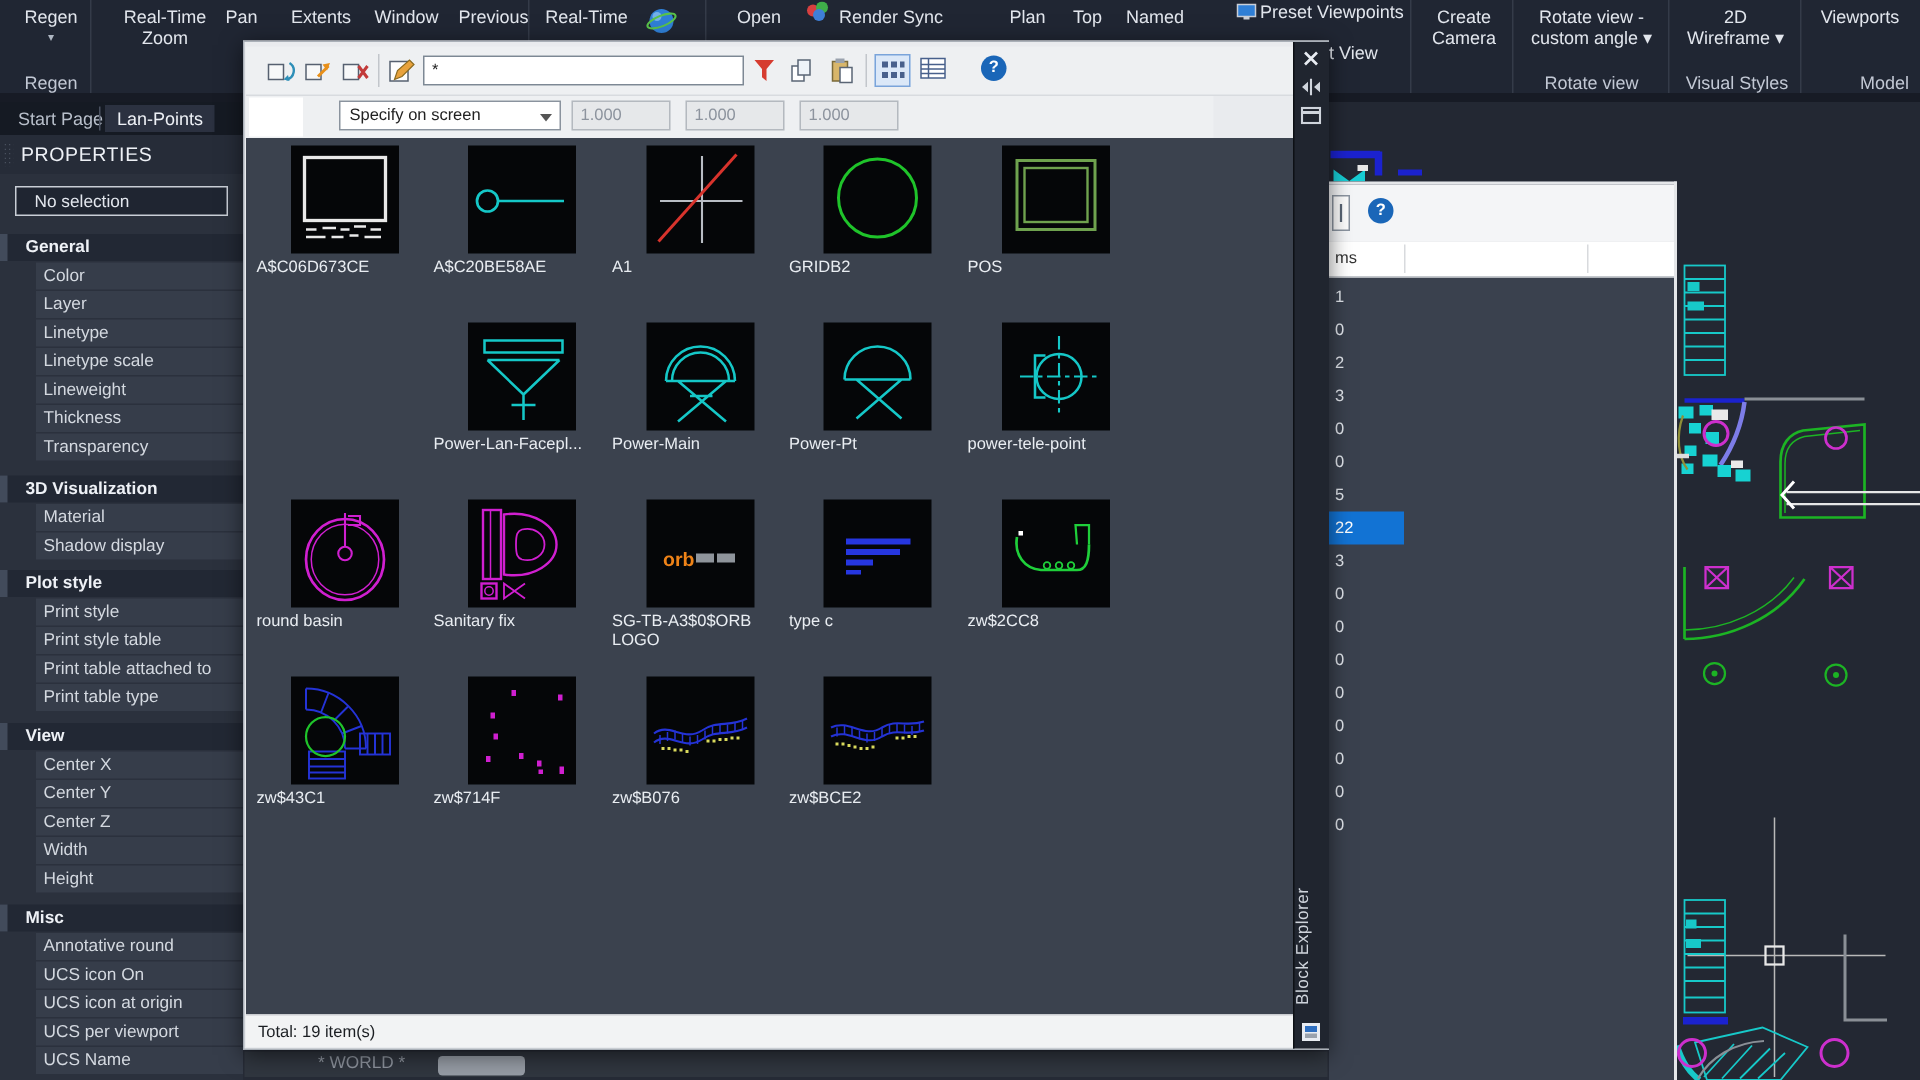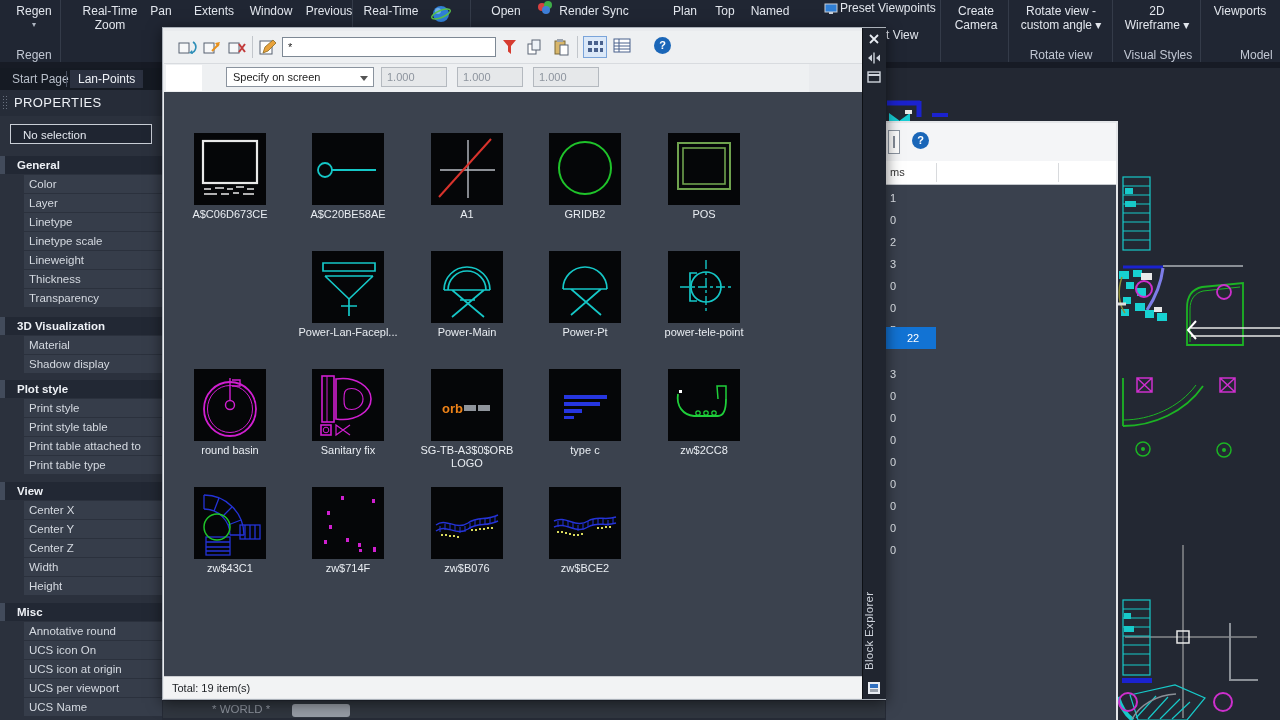--- a/index.html
+++ b/index.html
@@ -59,21 +59,21 @@
   .tinput.dis{background:#e6e8ea;border:1px solid #b4b9bf;color:#8d949e;}
   .combo{position:absolute;background:#fff;border:1px solid #8a939e;font-size:11px;color:#222;
     line-height:18px;padding-left:6px;box-sizing:border-box;}
   .combo .arrow{position:absolute;right:5px;top:8px;width:0;height:0;border-left:4px solid transparent;
     border-right:4px solid transparent;border-top:5px solid #555;}
   .viewbtn{position:absolute;width:24px;height:22px;box-sizing:border-box;}
   .viewbtn.active{background:#dbe8f8;border:1px solid #7aa4da;}
   .helpbtn{position:absolute;width:17px;height:17px;border-radius:50%;background:#1a66b8;color:#fff;
     font-size:11px;font-weight:bold;text-align:center;line-height:17px;}
   
-  .cell{position:absolute;width:118px;text-align:center;cursor:default;margin-top:36px;}
+  .cell{position:absolute;width:118px;cursor:default;}
   .tile{width:72px;height:72px;background:#050608;margin:0 auto;}
   .tlabel{margin-top:3px;color:#e9edf2;font-size:11px;line-height:13px;}
   .sbicon{position:absolute;left:3px;width:16px;height:14px;}
 </style>
 </head>
 <body>
 
 <div class="screen">
 
   <div class="ribbon">
@@ -291,21 +291,21 @@
       <div class="dlg2-vsep" style="left:50px;"></div>
       <div class="dlg2-vsep" style="left:172px;"></div>
     </div>
     <div class="lrow" style="top:64px;">1</div>
     <div class="lrow" style="top:86px;">0</div>
     <div class="lrow" style="top:108px;">2</div>
     <div class="lrow" style="top:130px;">3</div>
     <div class="lrow" style="top:152px;">0</div>
     <div class="lrow" style="top:174px;">0</div>
     <div class="lrow" style="top:196px;">5</div>
-    <div class="lrow sel" style="top:204px;text-align:center;">22</div>
+    <div class="lrow sel" style="top:218px;">22</div>
     <div class="lrow" style="top:240px;">3</div>
     <div class="lrow" style="top:262px;">0</div>
     <div class="lrow" style="top:284px;">0</div>
     <div class="lrow" style="top:306px;">0</div>
     <div class="lrow" style="top:328px;">0</div>
     <div class="lrow" style="top:350px;">0</div>
     <div class="lrow" style="top:372px;">0</div>
     <div class="lrow" style="top:394px;">0</div>
     <div class="lrow" style="top:416px;">0</div>
   </div>

